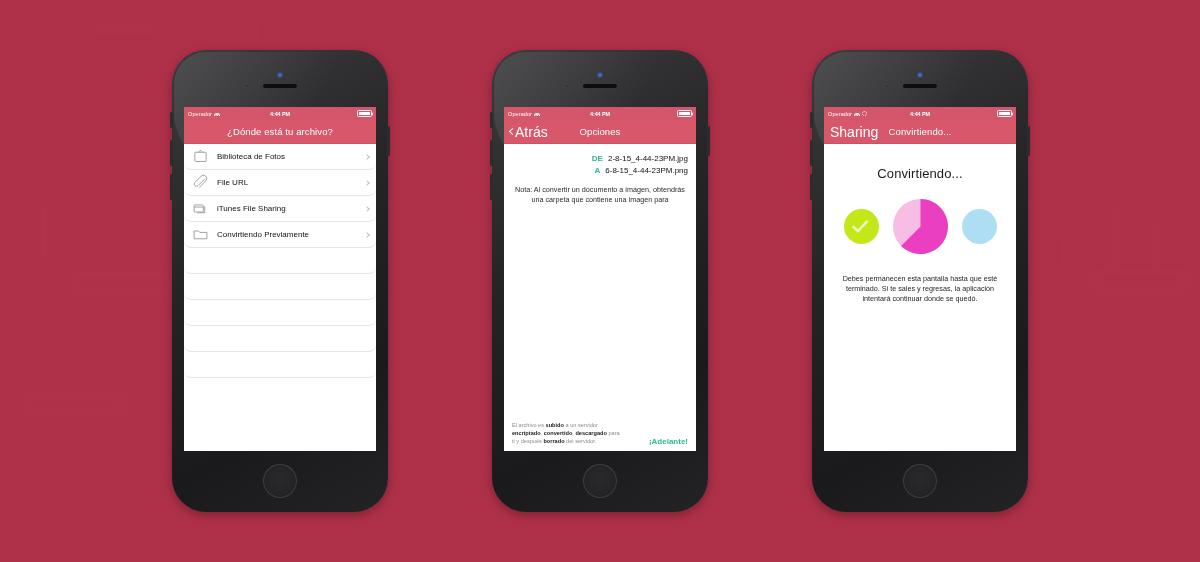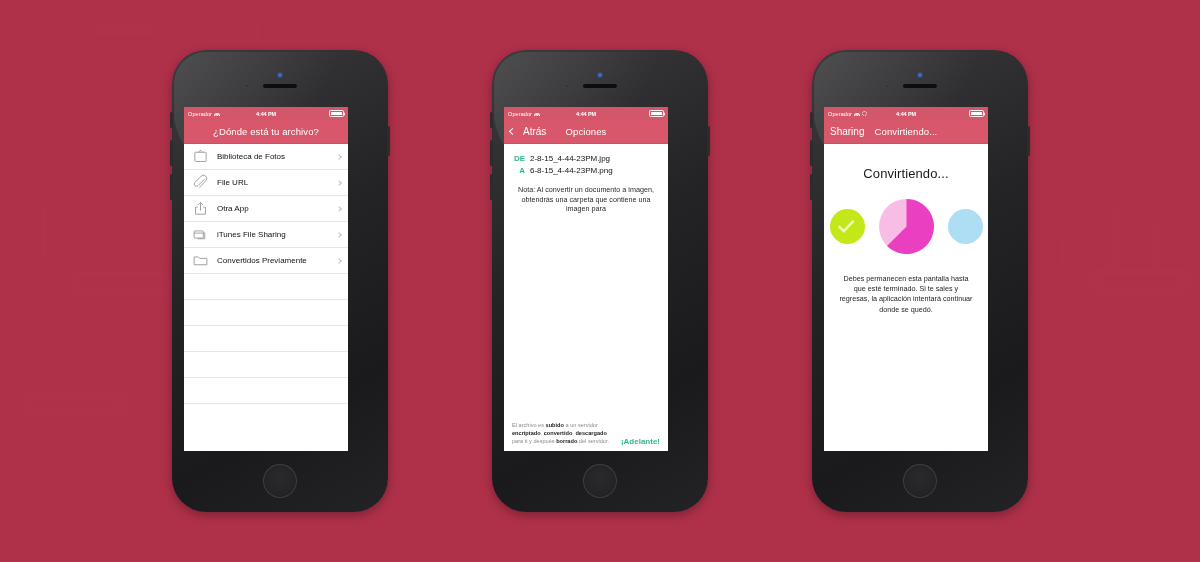--- a/index.html
+++ b/index.html
@@ -81,21 +81,21 @@
     position: absolute; bottom: 14px; left: 50%; transform: translateX(-50%);
     width: 34px; height: 34px; border-radius: 50%;
     border: 1px solid rgba(255,255,255,.12);
     background: radial-gradient(circle at 50% 40%, #2a2a2c 0%, #202022 100%);
   }
 
   
   .screen {
     position: absolute;
     top: 57px; left: 12px;
-    width: 164px; height: 344px;
+    width: 192px; height: 344px;
     background: #ffffff;
     overflow: hidden;
     display: flex; flex-direction: column;
   }
 
   
   .statusbar {
     height: 13px; flex: 0 0 13px;
     background: #D4566B;
     color: #fff;
@@ -144,55 +144,56 @@
     position: relative;
     padding: 0 6px;
     border-bottom: .5px solid rgba(0,0,0,.06);
   }
   .nav-title {
     position: absolute; left: 0; right: 0; text-align: center;
     font-size: 9.5px; letter-spacing: .1px;
   }
   .nav-left {
     position: relative; z-index: 2;
-    display: flex; align-items: center; gap: 8px;
-    font-size: 10px;
+    display: flex; align-items: center; gap: 0;
+    font-size: 14px;
   }
   .chev-left {
     display: inline-block; width: 5px; height: 5px;
     border-left: 1.4px solid #fff; border-bottom: 1.4px solid #fff;
     transform: rotate(45deg);
   }
 
   .body-area { flex: 1 1 auto; background: #fff; overflow: hidden; position: relative; }
 
   
   .list { display: flex; flex-direction: column; }
   .list-row {
     height: 26px;
     display: flex; align-items: center;
     padding: 0 7px 0 8px;
     border-bottom: .5px solid #e6e6e6;
     gap: 8px;
+    border-radius: 7px;
   }
   .list-row.blank { height: 26px; }
   .row-ico { width: 17px; height: 17px; flex: 0 0 17px; position: relative; }
   .row-ico svg { width: 100%; height: 100%; display: block; }
   .row-label { font-size: 8px; color: #111; flex: 1 1 auto; }
   .chev-right {
     width: 4px; height: 4px; flex: 0 0 4px;
     border-top: 1.1px solid #c0c0c0; border-right: 1.1px solid #c0c0c0;
     transform: rotate(45deg);
   }
 
   
   .opt-wrap { display: flex; flex-direction: column; height: 100%; padding: 6px 8px 0; }
   .conv-rows { margin-top: 4px; }
   .conv-row {
-    display: flex; align-items: baseline; justify-content: flex-start; gap: 5px;
+    display: flex; align-items: baseline; justify-content: flex-end; gap: 5px;
     margin-bottom: 3px;
   }
   .conv-tag { font-size: 8px; font-weight: bold; color: #2FB98D; min-width: 13px; text-align: right; }
   .conv-name { font-size: 8px; color: #111; }
   .note {
     margin-top: 7px;
     font-size: 7.2px; color: #2a2a2a; text-align: center; line-height: 1.32;
   }
   .picker {
     position: relative;
@@ -331,51 +332,40 @@
           <div class="list-row">
             <span class="row-ico">
               <svg viewBox="0 0 24 24" fill="none" stroke="#9a9a9a" stroke-width="1.3" stroke-linecap="round">
                 <path d="M18 7 L8.5 16.5 a3.2 3.2 0 0 1-4.6-4.4 L13 3 a4.6 4.6 0 0 1 6.6 6.4 L10.5 18.8"></path>
               </svg>
             </span>
             <span class="row-label">File URL</span>
             <span class="chev-right"></span>
           </div>
 
-          <div class="list-row">
-            <span class="row-ico">
-              <svg viewBox="0 0 24 24" fill="none" stroke="#9a9a9a" stroke-width="1.3" stroke-linecap="round">
-                <path d="M7.5 10 H5 v10 h14 V10 h-2.5"></path>
-                  <path d="M12 14.5 V3.5"></path>
-                  <path d="M8.6 6.8 L12 3.4 L15.4 6.8"></path>
-              </svg>
-            </span>
-            <span class="row-label">Otra App</span>
-            <span class="chev-right"></span>
-          </div>
 
           <div class="list-row">
             <span class="row-ico">
               <svg viewBox="0 0 24 24" fill="none" stroke="#9a9a9a" stroke-width="1.3">
                 <rect x="3" y="7" width="13" height="10" rx="1"></rect>
                   <path d="M3 10 H16"></path>
                 <path d="M18 9 v9 H8"></path>
               </svg>
             </span>
             <span class="row-label">iTunes File Sharing</span>
             <span class="chev-right"></span>
           </div>
 
           <div class="list-row">
             <span class="row-ico">
               <svg viewBox="0 0 24 24" fill="none" stroke="#9a9a9a" stroke-width="1.3">
                 <path d="M3 18 V7 h6 l2 2 h10 v9 z"></path>
               </svg>
             </span>
-            <span class="row-label">Convertidos Previamente</span>
+            <span class="row-label">Convirtiendo Previamente</span>
             <span class="chev-right"></span>
           </div>
 
 
           <div class="list-row blank"></div>
           <div class="list-row blank"></div>
           <div class="list-row blank"></div>
           <div class="list-row blank"></div>
           <div class="list-row blank"></div>
         </div>

